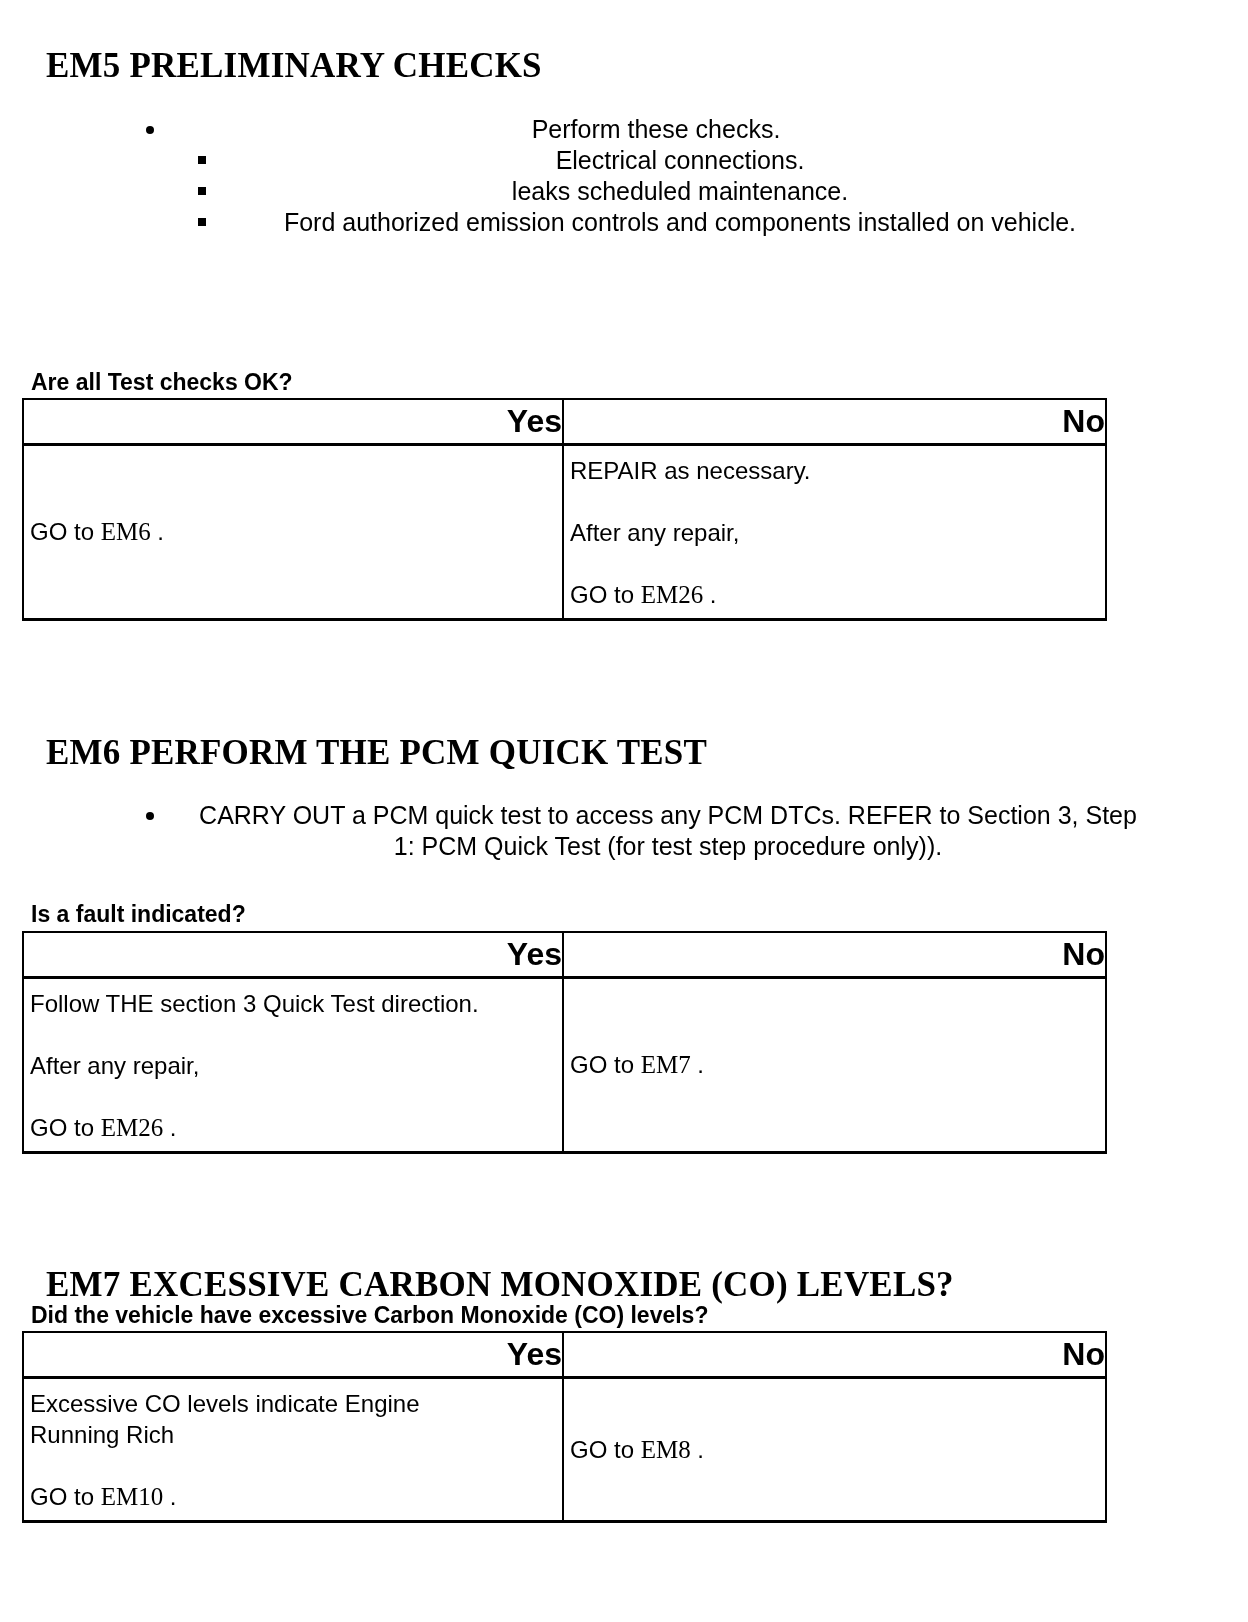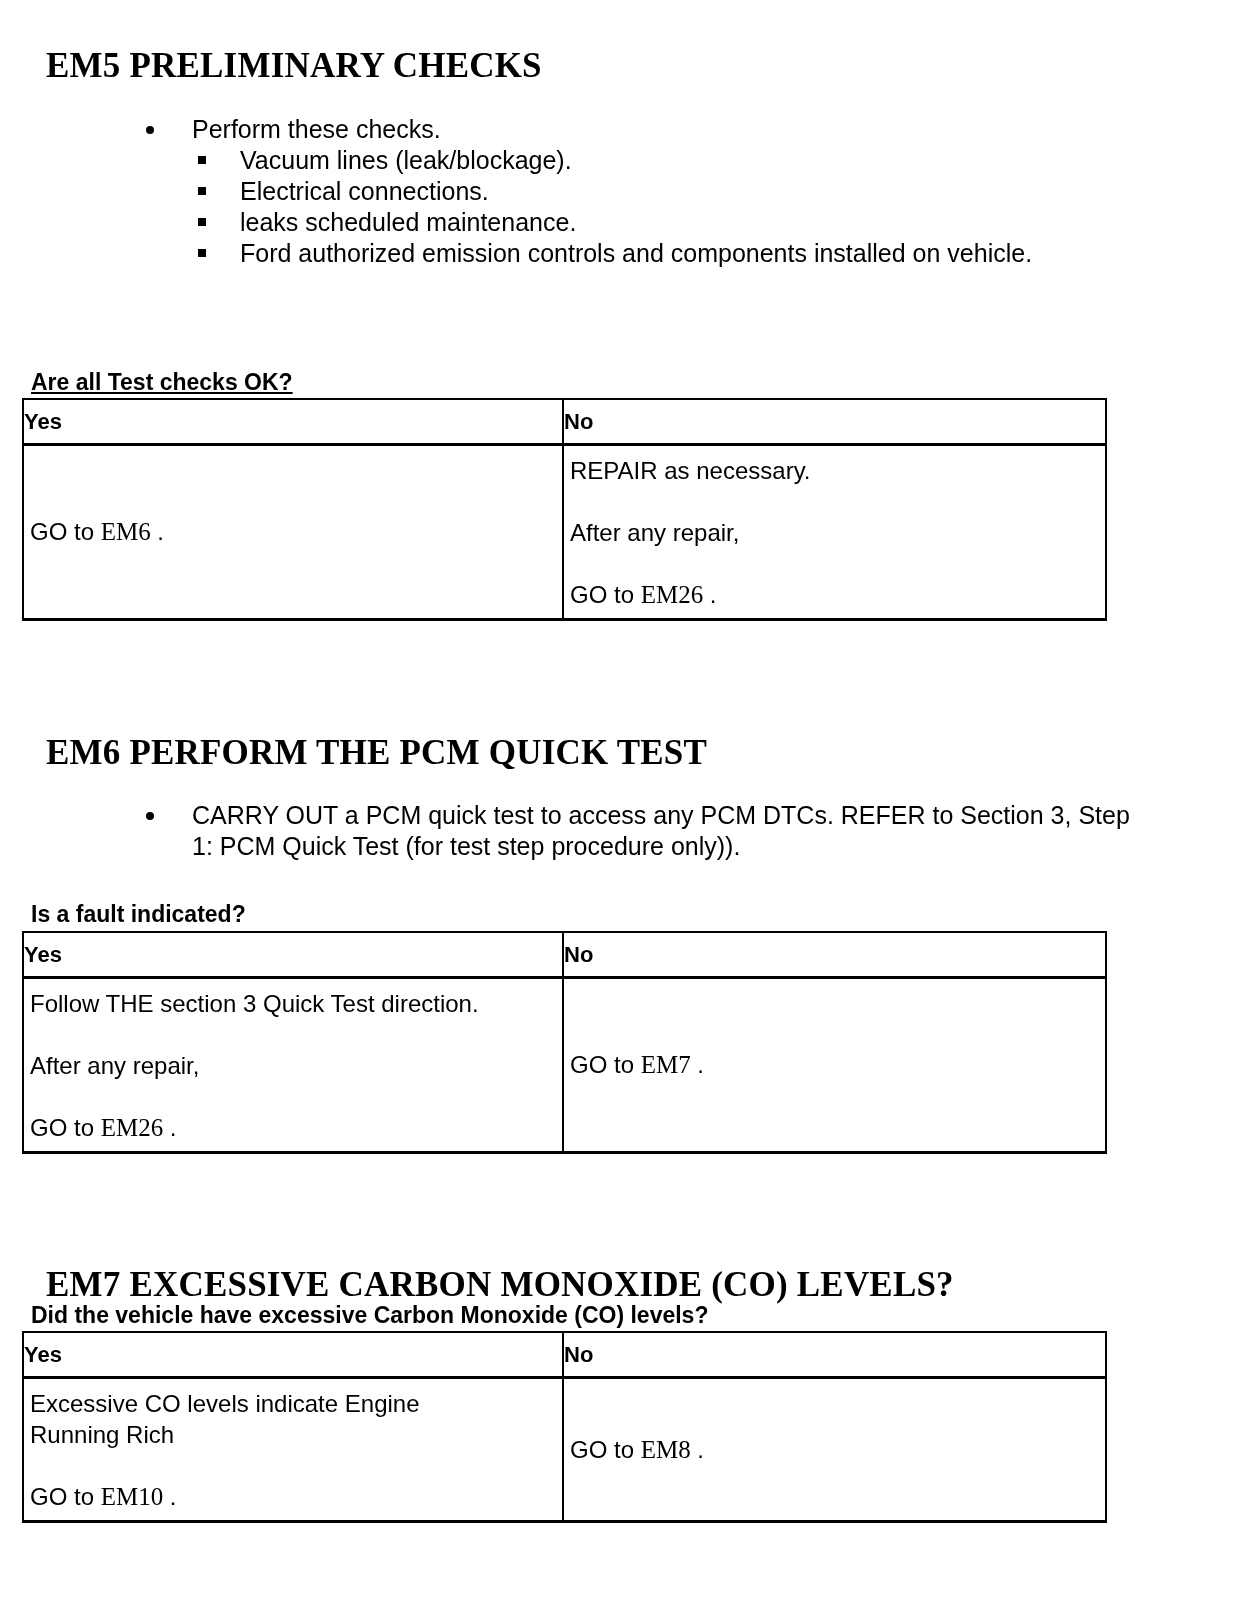--- a/index.html
+++ b/index.html
@@ -4,62 +4,62 @@
   <style>
     html, body { margin: 0; padding: 0; background: #ffffff; }
     body {
       width: 1248px; height: 1622px; position: relative; overflow: hidden;
       font-family: "Liberation Sans", sans-serif; color: #000;
     }
     h1.step-title {
       font-family: "Liberation Serif", serif; font-weight: bold; font-size: 35px;
       margin: 14px; position: absolute; left: 32px; letter-spacing: 0.2px; white-space: nowrap;
     }
-    ul.bullets { list-style: none; margin: 0; padding: 0; position: absolute; left: 144px; font-size: 25px; }
+    ul.bullets { list-style: none; margin: 0; padding: 0; position: absolute; left: 144px; font-size: 25px; text-align: center; }
     ul.bullets > li { position: relative; padding-left: 48px; line-height: 31px; }
     ul.bullets > li .bullet-dot {
       position: absolute; left: 2px; top: 12px; width: 8px; height: 8px; border-radius: 50%; background: #000;
     }
     ul.sub { list-style: none; margin: 0; padding: 0; }
     ul.sub > li { position: relative; padding-left: 48px; line-height: 31px; width: 880px; }
     ul.sub > li .bullet-sq { position: absolute; left: 6px; top: 11px; width: 8px; height: 8px; background: #000; }
     .question { position: absolute; left: 31px; font-weight: bold; font-size: 23px; white-space: nowrap; }
     table.yn {
       position: absolute; left: 22px; width: 1083px; border-collapse: collapse; table-layout: fixed;
       border-top: 2px solid #000; border-bottom: 3px solid #000; border-left: 2px solid #000; border-right: 2px solid #000;
     }
     table.yn th {
-      font-weight: bold; font-size: 22px; height: 43px; text-align: left; border-right: 2px solid #000;
+      font-weight: bold; font-size: 32px; height: 43px; text-align: right; border-right: 2px solid #000;
       border-bottom: 3px solid #000; padding: 0;
     }
     table.yn th:last-child, table.yn td:last-child { border-right: none; }
     table.yn td { border-right: 2px solid #000; padding: 5px 6px; vertical-align: middle; font-size: 24px; }
     .cell-lines .ln { display: block; line-height: 31px; }
     .gap { display: block; height: 31px; }
     .ref { font-family: "Liberation Serif", serif; font-size: 25px; }
   </style>
 </head>
 <body>
 
 <h1 class="step-title" style="top:32px;">EM5 PRELIMINARY CHECKS</h1>
 
 <ul class="bullets" style="top:114px;">
   <li>
     <span class="bullet-dot"></span>
     <span>Perform these checks.</span>
     <ul class="sub">
-      <li><span class="bullet-sq"></span><span>Vacuum lines (leak/blockage).</span></li>
+      <li><span class="bullet-sq"></span></li>
       <li><span class="bullet-sq"></span><span>Electrical connections.</span></li>
       <li><span class="bullet-sq"></span><span>leaks scheduled maintenance.</span></li>
       <li><span class="bullet-sq"></span><span>Ford authorized emission controls and components installed on vehicle.</span></li>
     </ul>
   </li>
 </ul>
 
-<div class="question" style="top:369px;text-decoration:underline;">Are all Test checks OK?</div>
+<div class="question" style="top:369px;">Are all Test checks OK?</div>
 
 <table class="yn" style="top:398px;">
   <colgroup>
       <col style="width:540px">
       <col style="width:543px">
     </colgroup>
   <thead>
     <tr>
       <th>Yes</th>
       <th>No</th>

